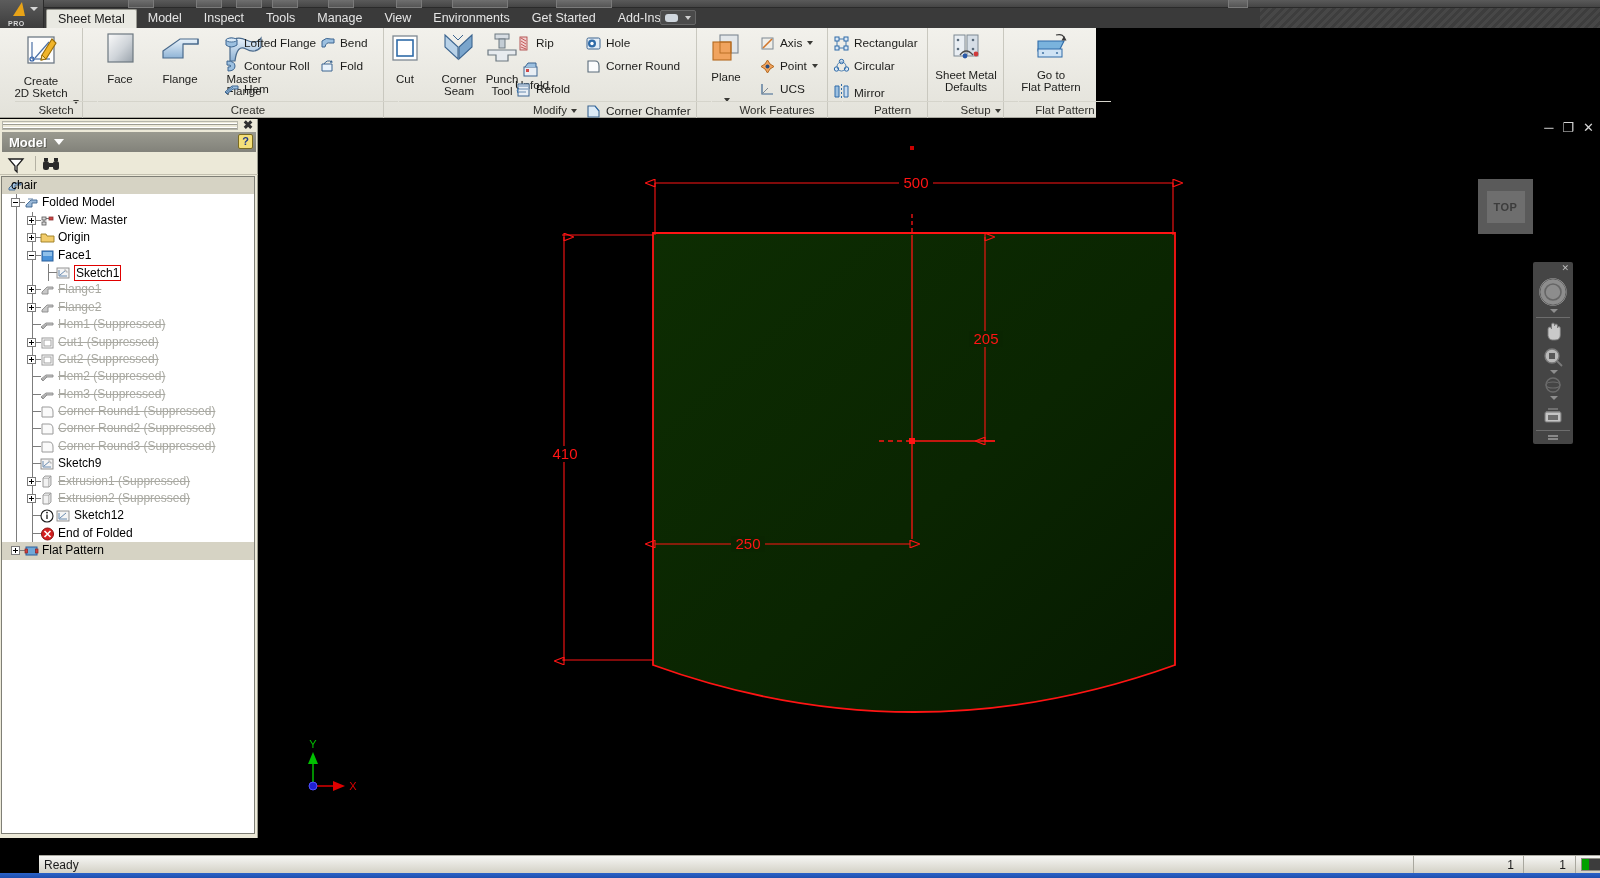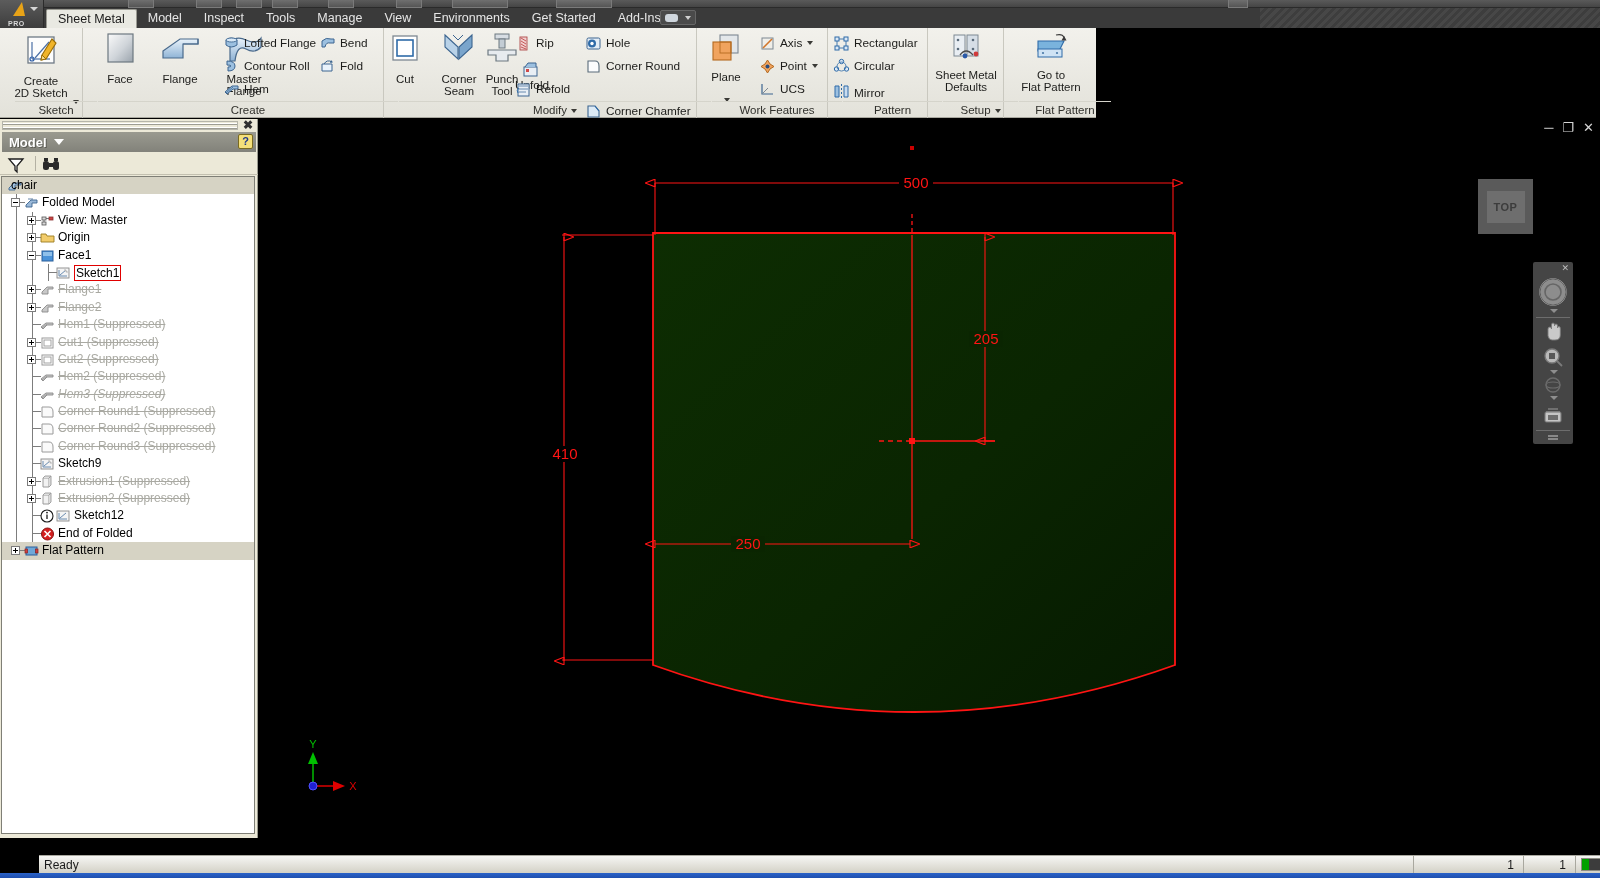--- a/index.html
+++ b/index.html
@@ -796,21 +796,21 @@
           <span class="tlabel sup" style="left: 56px; top: 1px;">Hem2 (Suppressed)</span>
         </div>
         <div class="tree-row">
           <div class="tw" style="left: 14px; top: 0px; width: 1px; height: 17.4px;"></div>
           <div class="tw" style="left: 30px; top: 0px; width: 1px; height: 17.4px;"></div>
           <div class="tw" style="left: 30px; top: 8px; width: 9px; height: 1px;"></div>
           <div class="ticon" style="left: 38px; top: 2px;"><svg width="15" height="14" viewBox="0 0 15 14">
               <path d="M1 9 L6 5 L13 5 L13 7 L7 7 L3 11 Z" fill="#c8c8c8" stroke="#8a8a8a" stroke-width="0.9"></path>
               <path d="M2 10 L7 6" stroke="#8a8a8a" stroke-width="0.7"></path>
             </svg></div>
-          <span class="tlabel sup" style="left: 56px; top: 1px; font-style: italic;">Hem3 (Suppressed)</span>
+          <span class="tlabel sup" style="left: 56px; top: 1px;">Hem3 (Suppressed)</span>
         </div>
         <div class="tree-row">
           <div class="tw" style="left: 14px; top: 0px; width: 1px; height: 17.4px;"></div>
           <div class="tw" style="left: 30px; top: 0px; width: 1px; height: 17.4px;"></div>
           <div class="tw" style="left: 30px; top: 8px; width: 9px; height: 1px;"></div>
           <div class="ticon" style="left: 38px; top: 2px;"><svg width="15" height="14" viewBox="0 0 15 14">
               <path d="M2 2 L9 2 Q13 2 13 7 L13 12 L2 12 Z" fill="#fafafa" stroke="#9a9a9a" stroke-width="1"></path>
             </svg></div>
           <span class="tlabel sup" style="left: 56px; top: 1px;">Corner Round1 (Suppressed)</span>
         </div>

